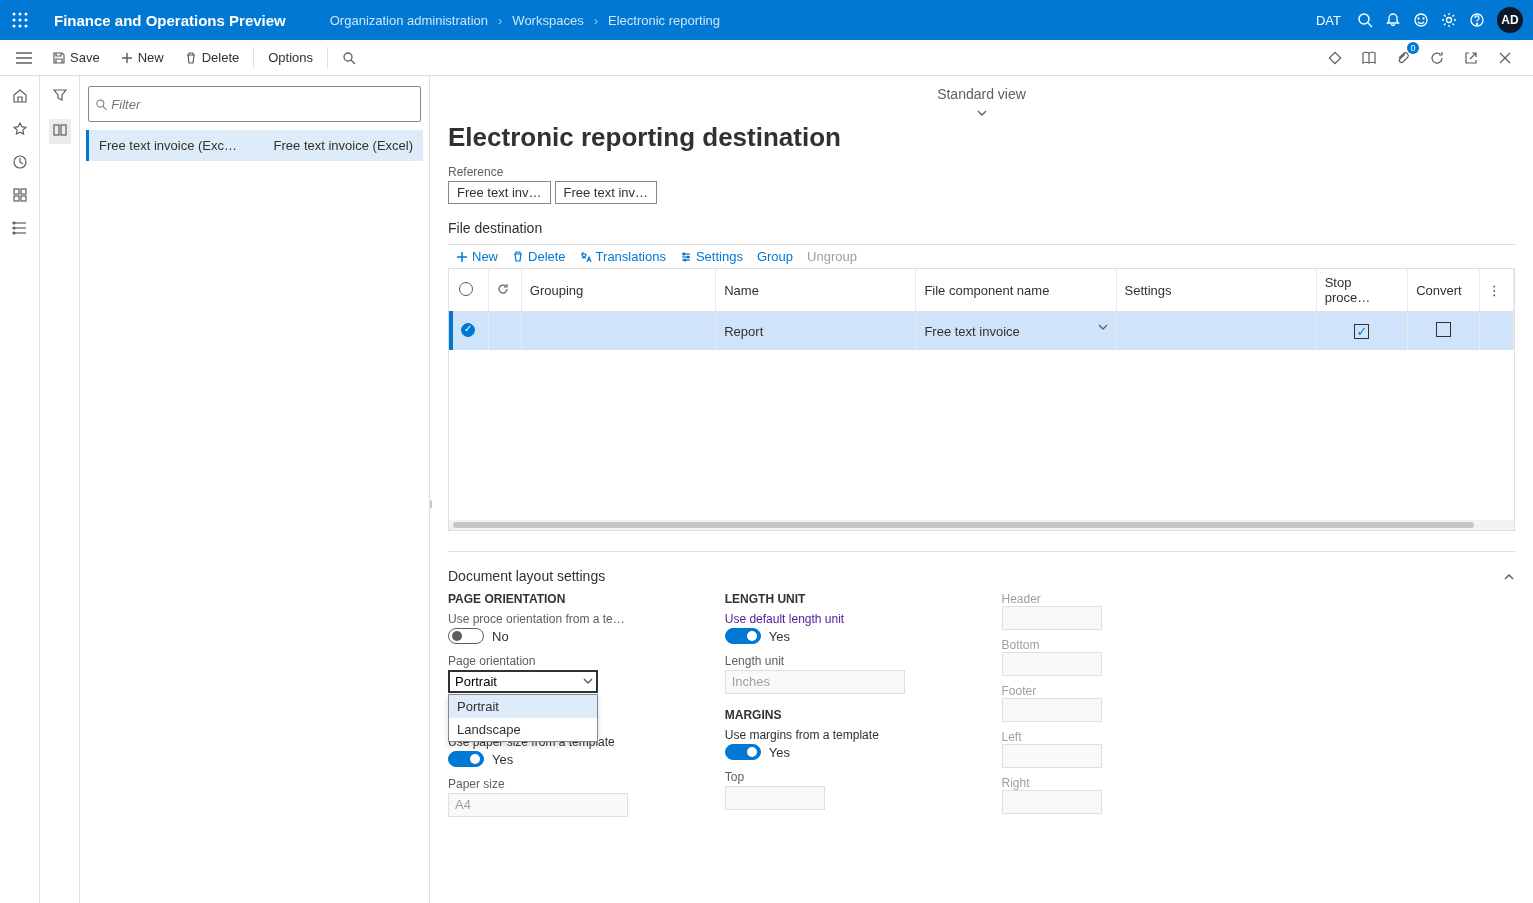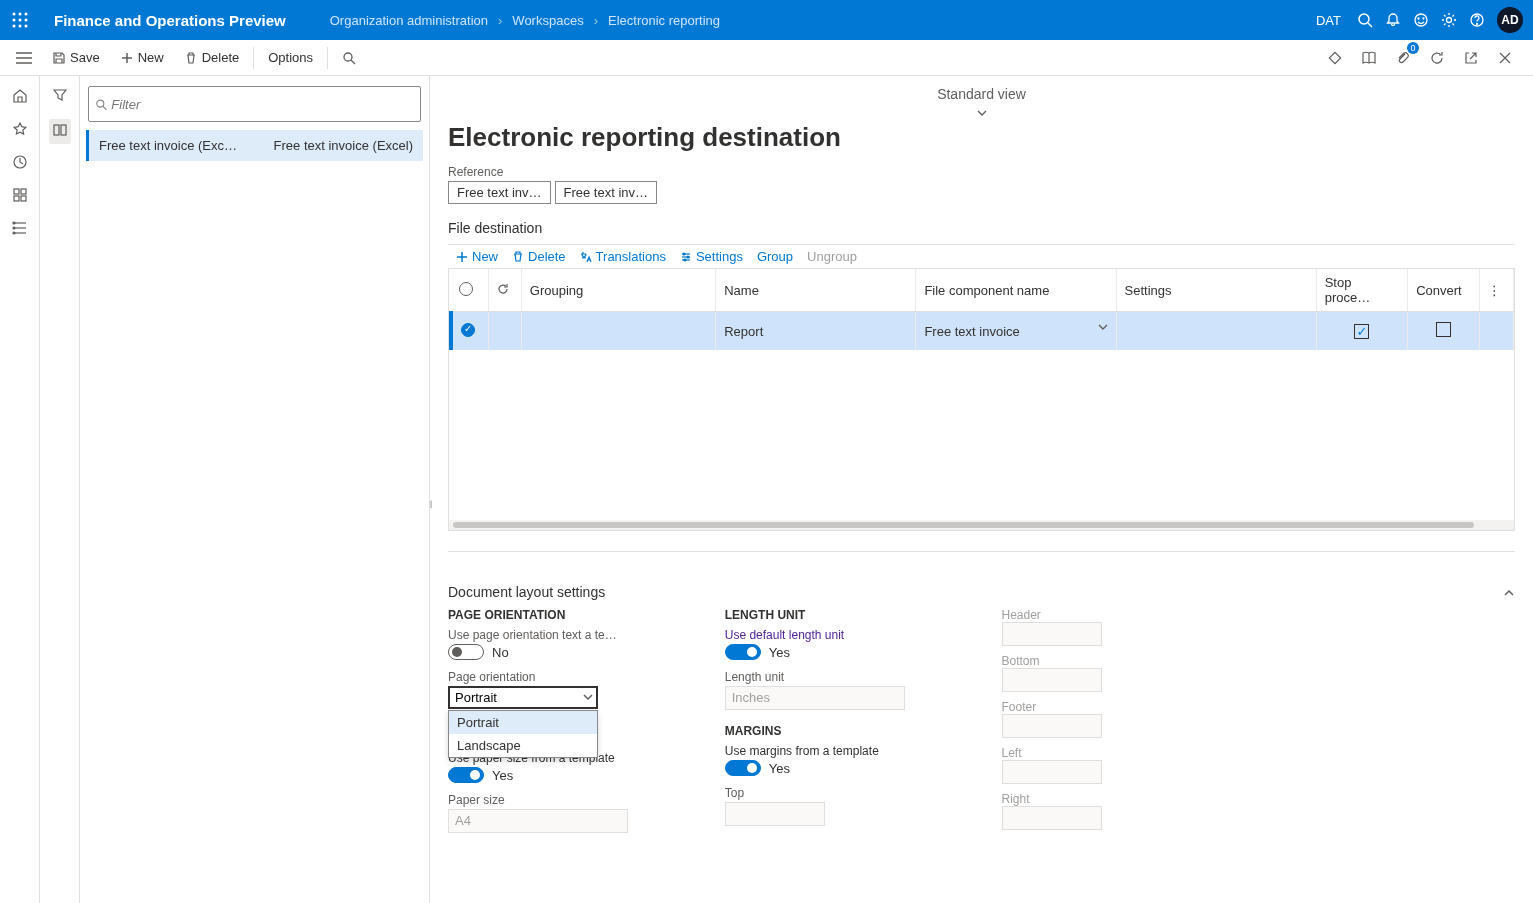--- a/index.html
+++ b/index.html
@@ -45,21 +45,21 @@
 
 .detail { flex: 1; padding: 10px 18px; overflow-y: auto; position: relative; }
 .stdview { color: #605e5c; font-size: 14px; display: flex; align-items: center; gap: 6px; cursor: pointer; flex-direction: column; }
 .pagetitle { font-size: 26px; font-weight: 600; margin: 4px 0 12px 0; }
 
 .fieldlabel { font-size: 12px; color: #605e5c; margin-bottom: 2px; }
 .refrow { display: flex; gap: 4px; margin-bottom: 16px; }
 .refbox { border: 1px solid #8a8886; padding: 3px 8px; font-size: 13px; cursor: pointer; }
 
 .section-title { font-size: 14px; color: #323130; margin: 6px 0 8px 0; }
-.section-head { display: flex; justify-content: space-between; align-items: center; border-top: 1px solid #e1dfdd; padding-top: 26px; margin-top: 20px; }
+.section-head { display: flex; justify-content: space-between; align-items: center; border-top: 1px solid #e1dfdd; padding-top: 10px; margin-top: 20px; }
 
 .gridtoolbar { display: flex; gap: 14px; padding: 4px 8px; border-top: 1px solid #e1dfdd; }
 .gridtoolbar .tb { display: flex; align-items: center; gap: 4px; color: #0078d4; cursor: pointer; font-size: 13px; }
 .gridtoolbar .tb.disabled { color: #a19f9d; cursor: default; }
 
 .grid { border: 1px solid #e1dfdd; }
 .grid table { width: 100%; border-collapse: collapse; }
 .grid th { text-align: left; font-weight: 400; font-size: 13px; padding: 6px 8px; border-bottom: 1px solid #e1dfdd; border-right: 1px solid #edebe9; color: #323130; }
 .grid td { padding: 10px 8px; border-right: 1px solid #edebe9; font-size: 13px; }
 .grid tr.sel td { background: #cfe4fa; }
@@ -394,21 +394,21 @@
       <svg width="12" height="12" viewBox="0 0 12 12" stroke="#605e5c" fill="none" stroke-width="1.5">
           <path d="M2 8l4-4 4 4"></path>
         </svg>
     </div>
 
     <div class="dls">
 
       <div class="col">
         <div class="caps">PAGE ORIENTATION</div>
         <div class="fldgroup">
-          <div class="fieldlabel">Use page orientation text a te…</div>
+          <div class="fieldlabel">Use proce orientation from a te…</div>
           <div class="toggle-row">
             <div class="toggle">
                 <div class="knob"></div>
               </div>
             <span class="toggle-label">No</span>
           </div>
         </div>
         <div class="fldgroup">
           <div class="fieldlabel">Page orientation</div>
           <div class="combo">

